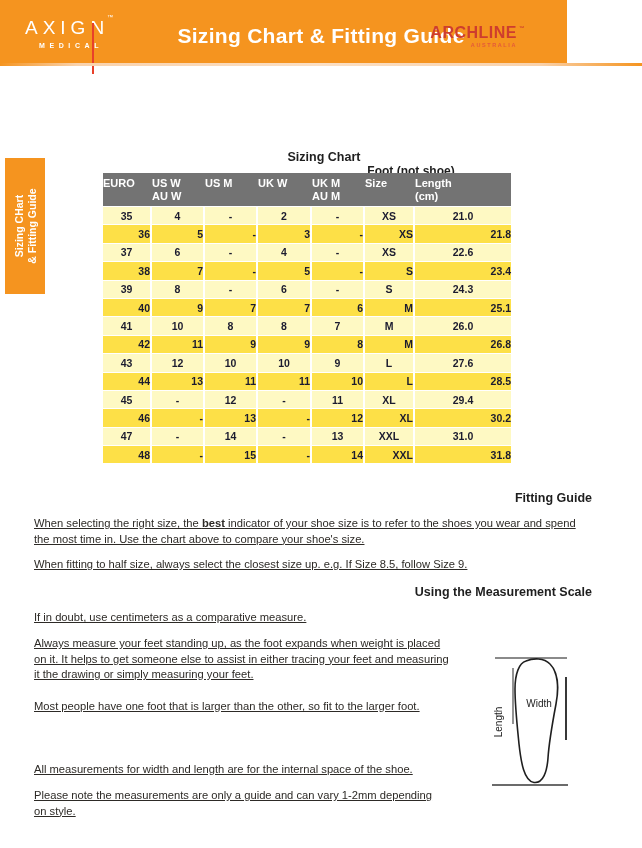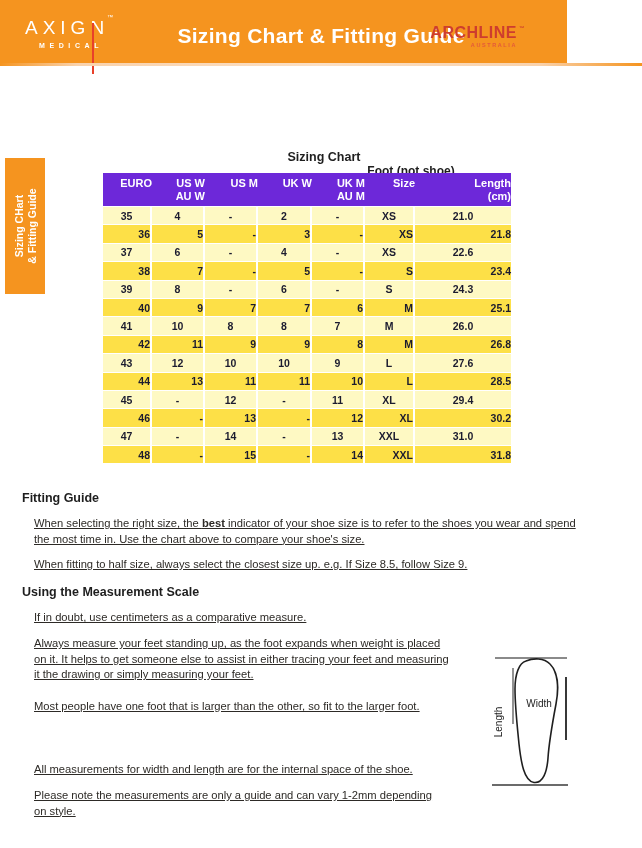--- a/index.html
+++ b/index.html
@@ -34,33 +34,33 @@
     white-space:pre-line; text-align:center; width:130px; }
 
   
   .chart-title { position:absolute; left:120px; top:150px; width:408px; text-align:center;
     font-size:12.5px; font-weight:700; color:#1E1E1E; }
   .chart-note { position:absolute; left:311px; top:164px; width:200px; text-align:center;
     font-size:12px; font-weight:700; color:#1E1E1E; }
 
   table.sizing { position:absolute; left:103px; top:173px; width:408px;
     border-collapse:separate; border-spacing:0; table-layout:fixed; }
-  table.sizing th { background:#6d28d9; color:#fff; font-size:11px; font-weight:700;
-    line-height:13px; white-space:pre-line; text-align:right; vertical-align:top;
+  table.sizing th { background:#737373; color:#fff; font-size:11px; font-weight:700;
+    line-height:13px; white-space:pre-line; text-align:left; vertical-align:top;
     padding:4px 0 3px 0; height:33px; }
   table.sizing td { font-size:10.5px; font-weight:700; color:#1B1B2F; text-align:center;
     height:18.4px; padding:0; border-right:2px solid #fff; border-top:1px solid #fff; }
   table.sizing td:last-child { border-right:none; }
   tr.row-med  td { background:#fef9c3; }
   tr.row-light td { background:#fde047;text-align:right; }
   .w0{width:49px;} .w1{width:53px;} .w2{width:53px;} .w3{width:54px;} .w4{width:53px;} .w5{width:50px;} .w6{width:96px;}
   th.w6, td.w6 { padding-left:38px; }
 
   
-  .sec-heading { position:absolute; left:22px; width:570px; text-align:left;
+  .sec-heading { position:absolute; left:22px; width:570px; text-align:right;
     font-size:12.5px; font-weight:700; color:#1E1E1E; }
   .para { position:absolute; left:34px; width:585px; font-size:11.2px; line-height:15.5px;
     color:#2D2A26; white-space:pre-line;text-decoration:underline; }
   .para b { font-weight:700; }
 
   
   .foot-diagram { position:absolute; left:486px; top:644px; width:100px; height:154px; }
   .foot-diagram svg { display:block; }
 </style>
 </head>

